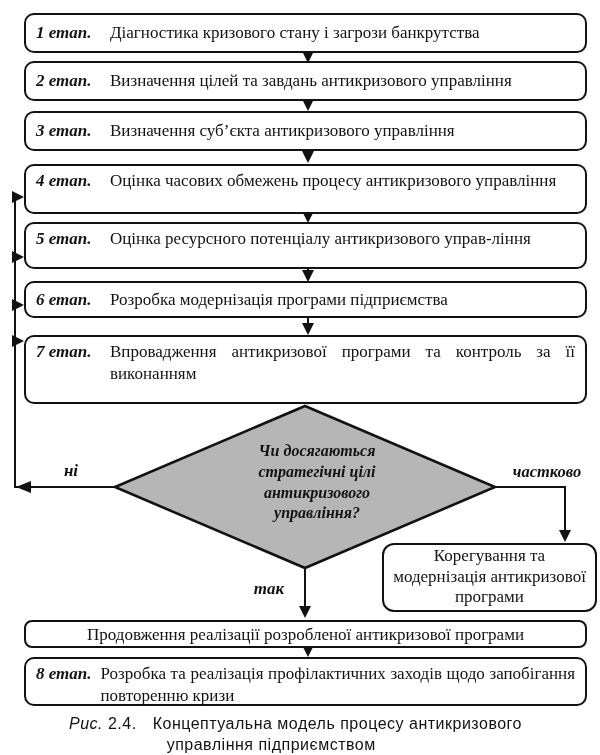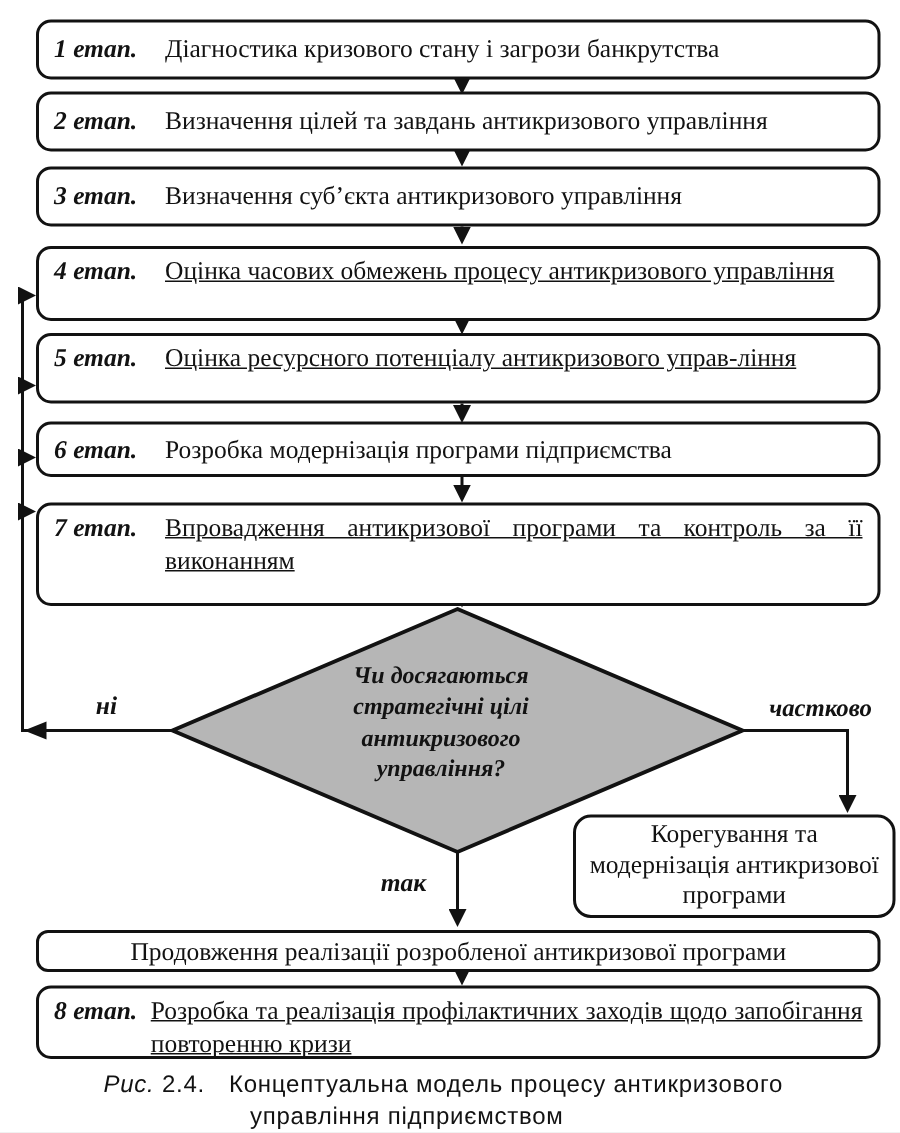--- a/index.html
+++ b/index.html
@@ -34,38 +34,38 @@
     padding:0 10px 0 10px;
     font-size:17px;line-height:1.28;
     align-items:center;
   }
   .sbox.multiline{align-items:flex-start;padding-top:4px;}
   .sbox .num{
     font-weight:bold;font-style:italic;white-space:nowrap;
     flex:0 0 74px;
   }
   .sbox .txt{flex:1 1 auto;}
-  .sbox.multiline .txt{text-align:justify;text-decoration:underline;}
+  .sbox.multiline .txt{text-align:justify;}
   .sbox.tight .num{flex:0 0 auto;margin-right:9px;text-align:center;}
 
   .plainbox{
     position:absolute;
     box-sizing:border-box;
     background:var(--box-bg);
     border:2.5px solid var(--line);
     border-radius:10px;
     display:flex;align-items:flex-end;justify-content:center;
     text-align:center;
     font-size:17px;line-height:1.22;
   }
   #box-continue{left:24px;top:620px;width:563px;height:28px;border-radius:8px;}
   #box-correction{left:382px;top:543px;width:215px;height:69px;border-radius:12px;padding:2px 6px;}
 
   .diamond-label{
-    position:absolute;left:207px;top:441px;width:174px;
+    position:absolute;left:230px;top:441px;width:174px;
     text-align:center;
     font-weight:bold;font-style:italic;
     font-size:16px;line-height:1.3;
   }
   .branch-label{
     position:absolute;
     font-weight:bold;font-style:italic;
     font-size:17px;
   }
   #lbl-no{left:50px;top:461px;width:42px;text-align:center;}

